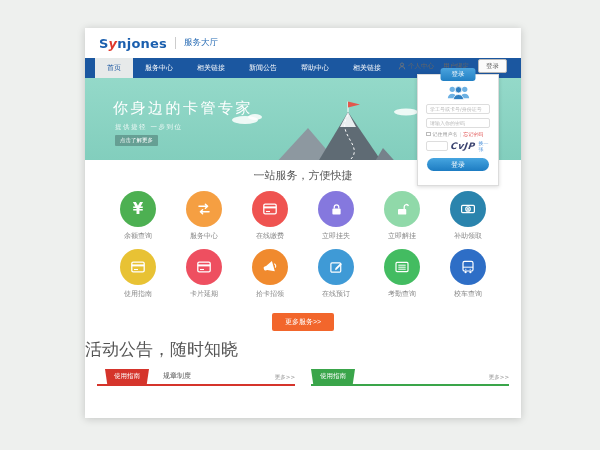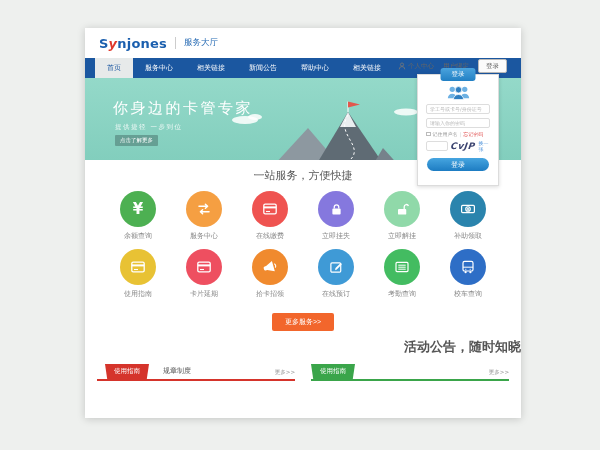--- a/index.html
+++ b/index.html
@@ -61,21 +61,21 @@
   .cell { width:66px; height:58px; cursor:pointer; }
   .circle { width:36px; height:36px; border-radius:50%; margin:0 auto;
             display:flex; align-items:center; justify-content:center; color:#fff; }
   .yen-glyph { font-size:15px; font-weight:bold; line-height:1; }
   .service-label { font-size:7px; color:#888; margin-top:4px; }
   .more-btn { display:inline-block; margin-top:6px; background:#f2662c; color:#fff;
               font-size:7px; padding:4px 13px; border-radius:2px; border:none; cursor:pointer; }
 
   
   .announce { padding-top:6px; }
-  .announce-title { text-align:right; font-size:13px; color:#555;font-weight:bold; }
+  .announce-title { text-align:left; font-size:17px; color:#555; }
   .announce-cols { display:flex; gap:16px; padding:0 12px; margin-top:8px; }
   .col { flex:1; }
   .tab-bar { display:flex; align-items:flex-end; border-bottom:2px solid #ccc; height:17px; }
   .ribbon { color:#fff; font-size:6.5px; padding:3px 9px; cursor:pointer;
             clip-path:polygon(0 0,100% 0,95% 100%,5% 100%); }
   .col.left .ribbon { margin-left:8px; }
   .tab2 { font-size:7px; color:#555; margin-left:14px; padding-bottom:3px; cursor:pointer; }
   .more-link { margin-left:auto; font-size:5.5px; color:#999; padding-bottom:3px; cursor:pointer; text-decoration:none; }
 </style>
 </head>

